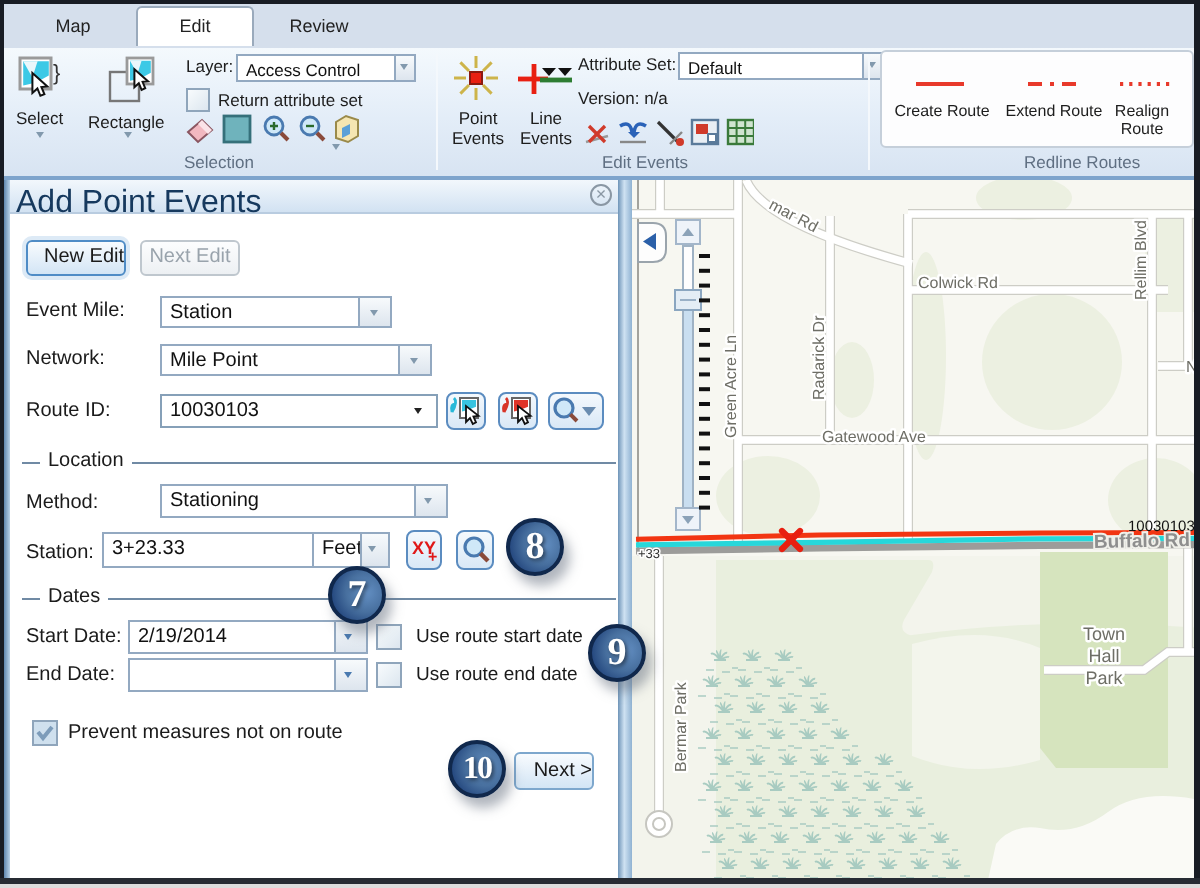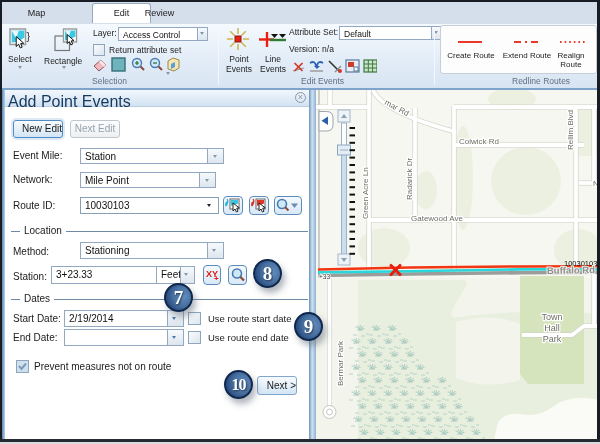--- a/index.html
+++ b/index.html
@@ -1,21 +1,21 @@
 <!DOCTYPE html>
 <html><head><meta charset="utf-8">
 <style>
 *{margin:0;padding:0;box-sizing:border-box;}
 html,body{width:600px;height:444px;overflow:hidden;}
 body{font-family:"Liberation Sans",sans-serif;background:#14181f;position:relative;}
 #win{position:absolute;left:0;top:0;width:600px;height:444px;background:#181c24;}
 
 #tabs{position:absolute;left:2px;top:2px;width:595px;height:22px;background:#d5dfec;}
 .tab{position:absolute;top:4px;height:18px;font-size:9px;color:#222;text-align:center;line-height:18px;}
-#tabEdit{left:68px;top:3px;width:59px;height:20px;background:#fff;border:1px solid #9aaabc;border-bottom:none;border-radius:3px 3px 0 0;line-height:19px;margin-left:24px;}
+#tabEdit{left:68px;top:3px;width:59px;height:20px;background:#fff;border:1px solid #9aaabc;border-bottom:none;border-radius:3px 3px 0 0;line-height:19px;}
 
 #ribbon{position:absolute;left:2px;top:24px;width:595px;height:66px;background:linear-gradient(#f4f9fd,#e3edf8 55%,#d8e4f2);border-bottom:2px solid #7ea4cc;}
 .rlbl{position:absolute;font-size:8.5px;color:#1d1d1d;white-space:nowrap;}
 .glbl{position:absolute;font-size:8.5px;color:#5f6f82;white-space:nowrap;}
 .vsep{position:absolute;top:3px;height:58px;width:1px;background:#bccbdd;border-right:1px solid #f4f8fc;}
 .cmb{position:absolute;background:#fff;border:1px solid #93a9c1;font-size:10px;color:#111;}
 .cmb .tx{position:absolute;left:4px;top:1px;white-space:nowrap;}
 .cmb .bt{position:absolute;right:0;top:0;bottom:0;width:15px;background:linear-gradient(#f7fafc,#dde5ee);border-left:1px solid #93a9c1;}
 .car{position:absolute;width:0;height:0;border-left:2.5px solid transparent;border-right:2.5px solid transparent;border-top:3.5px solid #8299ad;}
 .cmb .bt .car{left:4px;top:5px;}
@@ -177,21 +177,21 @@
 
   <div id="panelL"></div>
   <div id="pedgeL"></div>
   <div id="phead"></div>
   <div id="ptitle">Add Point Events</div>
   <div id="pclose">×</div>
   <div class="btn1" style="left:13px;top:120px;width:50px;height:18px;line-height:16px;">New Edit</div>
   <div class="btn2" style="left:70px;top:120px;width:50px;height:18px;line-height:16px;">Next Edit</div>
 
   <div class="lbl" style="left:13px;top:150px;">Event Mile:</div>
-  <div class="cmb" style="left:80px;top:148px;width:144px;height:16px;">
+  <div class="cmb" style="left:80px;top:148px;width:116px;height:16px;">
       <span class="tx" style="top:2px;">Station</span>
       <span class="bt" style="width:16px;">
         <span class="car" style="left:5px;top:6px;"></span>
       </span>
     </div>
   <div class="lbl" style="left:13px;top:174px;">Network:</div>
   <div class="cmb" style="left:80px;top:172px;width:136px;height:16px;">
       <span class="tx" style="top:2px;">Mile Point</span>
       <span class="bt" style="width:16px;">
         <span class="car" style="left:5px;top:6px;"></span>

